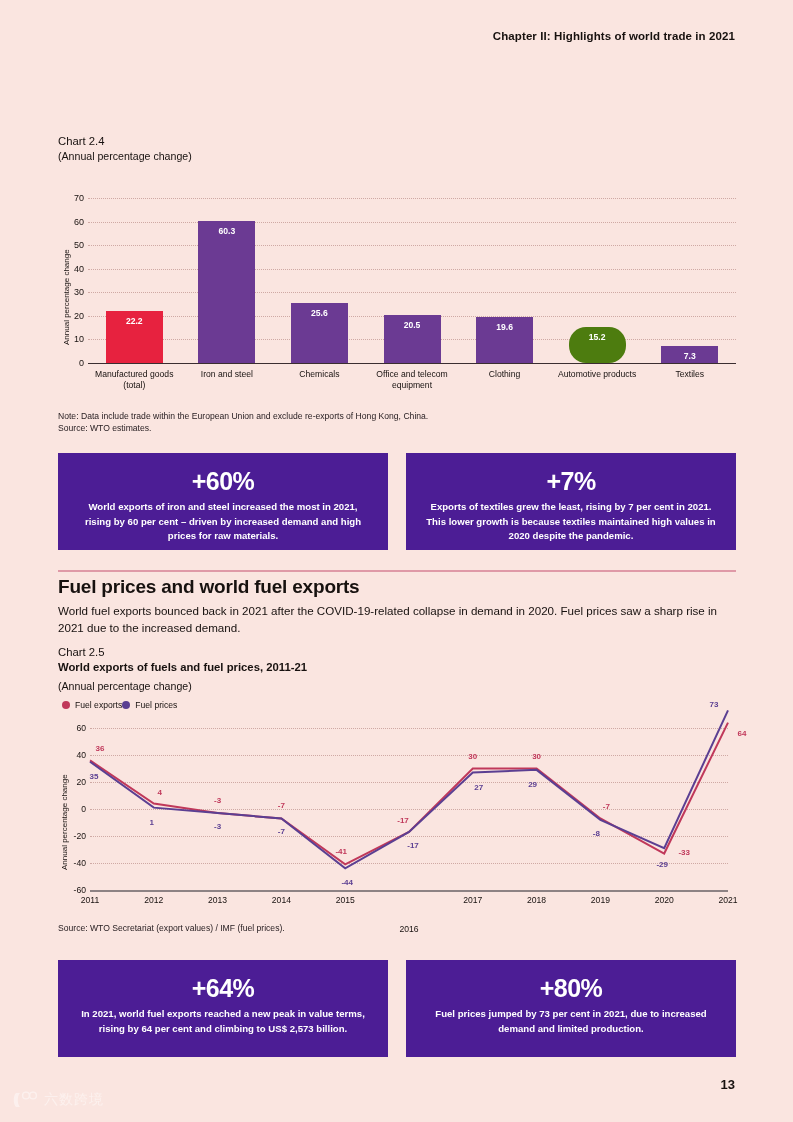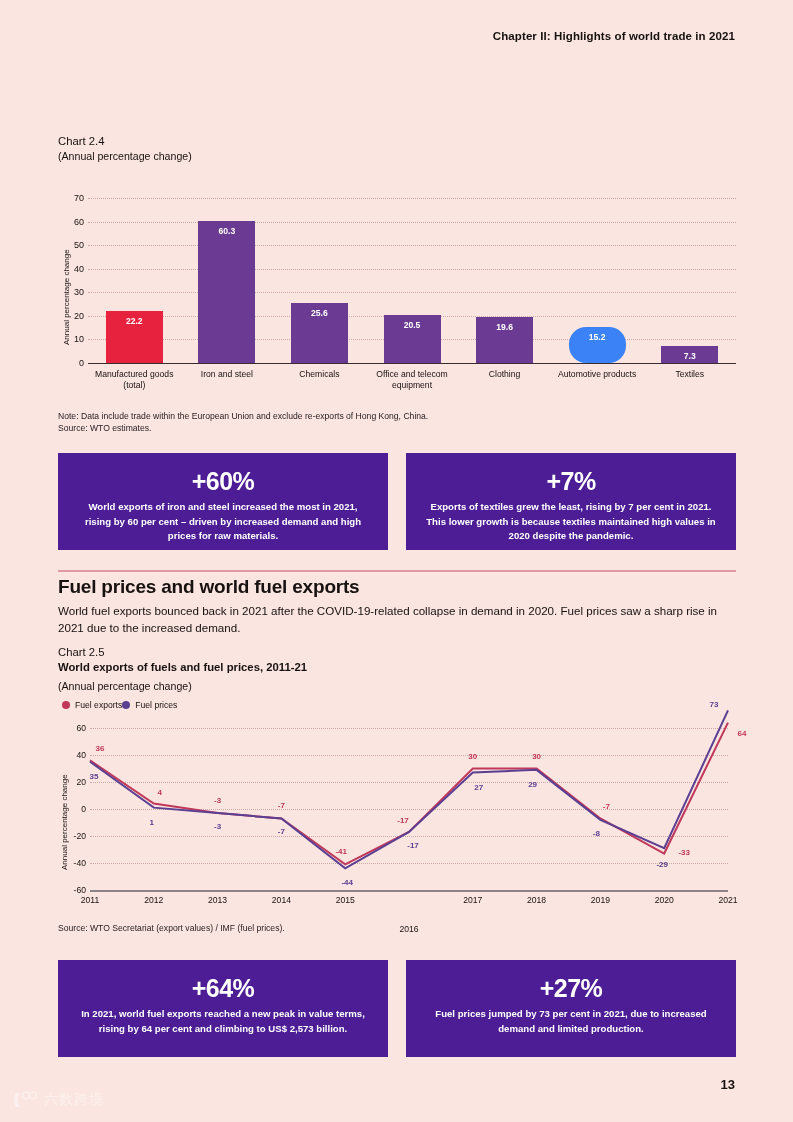--- a/index.html
+++ b/index.html
@@ -301,21 +301,21 @@
       </div>
       <div class="bc-cat" style="left: 219.143px; width: 84.5714px; top: 179px;">Chemicals</div>
       <div class="bc-bar" style="left: 325.5px; bottom: 42px; width: 57px; height: 48.3214px; background: rgb(107, 58, 147);">
         <div class="bc-barval">20.5</div>
       </div>
       <div class="bc-cat" style="left: 311.714px; width: 84.5714px; top: 179px;">Office and telecom equipment</div>
       <div class="bc-bar" style="left: 418.071px; bottom: 42px; width: 57px; height: 46.2px; background: rgb(107, 58, 147);">
         <div class="bc-barval">19.6</div>
       </div>
       <div class="bc-cat" style="left: 404.286px; width: 84.5714px; top: 179px;">Clothing</div>
-      <div class="bc-bar" style="left: 510.643px; bottom: 42px; width: 57px; height: 35.8286px; background: #3b82f6; border-radius: 17px;">
+      <div class="bc-bar" style="left: 510.643px; bottom: 42px; width: 57px; height: 35.8286px; background: #4d7c0f; border-radius: 17px;">
         <div class="bc-barval">15.2</div>
       </div>
       <div class="bc-cat" style="left: 496.857px; width: 84.5714px; top: 179px;">Automotive products</div>
       <div class="bc-bar" style="left: 603.214px; bottom: 42px; width: 57px; height: 17.2071px; background: rgb(107, 58, 147);">
         <div class="bc-barval">7.3</div>
       </div>
       <div class="bc-cat" style="left: 589.429px; width: 84.5714px; top: 179px;">Textiles</div>
     </div>
 
   <div class="section" style="top:410px;">
@@ -412,21 +412,21 @@
 
   <div class="section" style="top:922px;">
     <p class="chart-note">Source: WTO Secretariat (export values) / IMF (fuel prices).</p>
   </div>
 
   <div class="callout" style="left:58px; top:960px; width:330px; height:97px;">
     <p class="callout-big">+64%</p>
     <p class="callout-text">In 2021, world fuel exports reached a new peak in value terms, rising by 64 per cent and climbing to US$ 2,573 billion.</p>
   </div>
   <div class="callout" style="left:406px; top:960px; width:330px; height:97px;">
-    <p class="callout-big">+27%</p>
+    <p class="callout-big">+80%</p>
     <p class="callout-text">Fuel prices jumped by 73 per cent in 2021, due to increased demand and limited production.</p>
   </div>
 
   <div class="page-number">13</div>
 
   <div class="watermark">
     <svg width="26" height="20" viewBox="0 0 26 20">
       <path d="M4 3 C1 6 1 14 4 17 L8 17 C5 14 5 6 8 3 Z" fill="#ffffff"></path>
       <circle cx="14" cy="5.5" r="3.4" fill="none" stroke="#ffffff" stroke-width="1.4"></circle>
       <circle cx="21" cy="5.5" r="3.4" fill="none" stroke="#ffffff" stroke-width="1.4"></circle>

